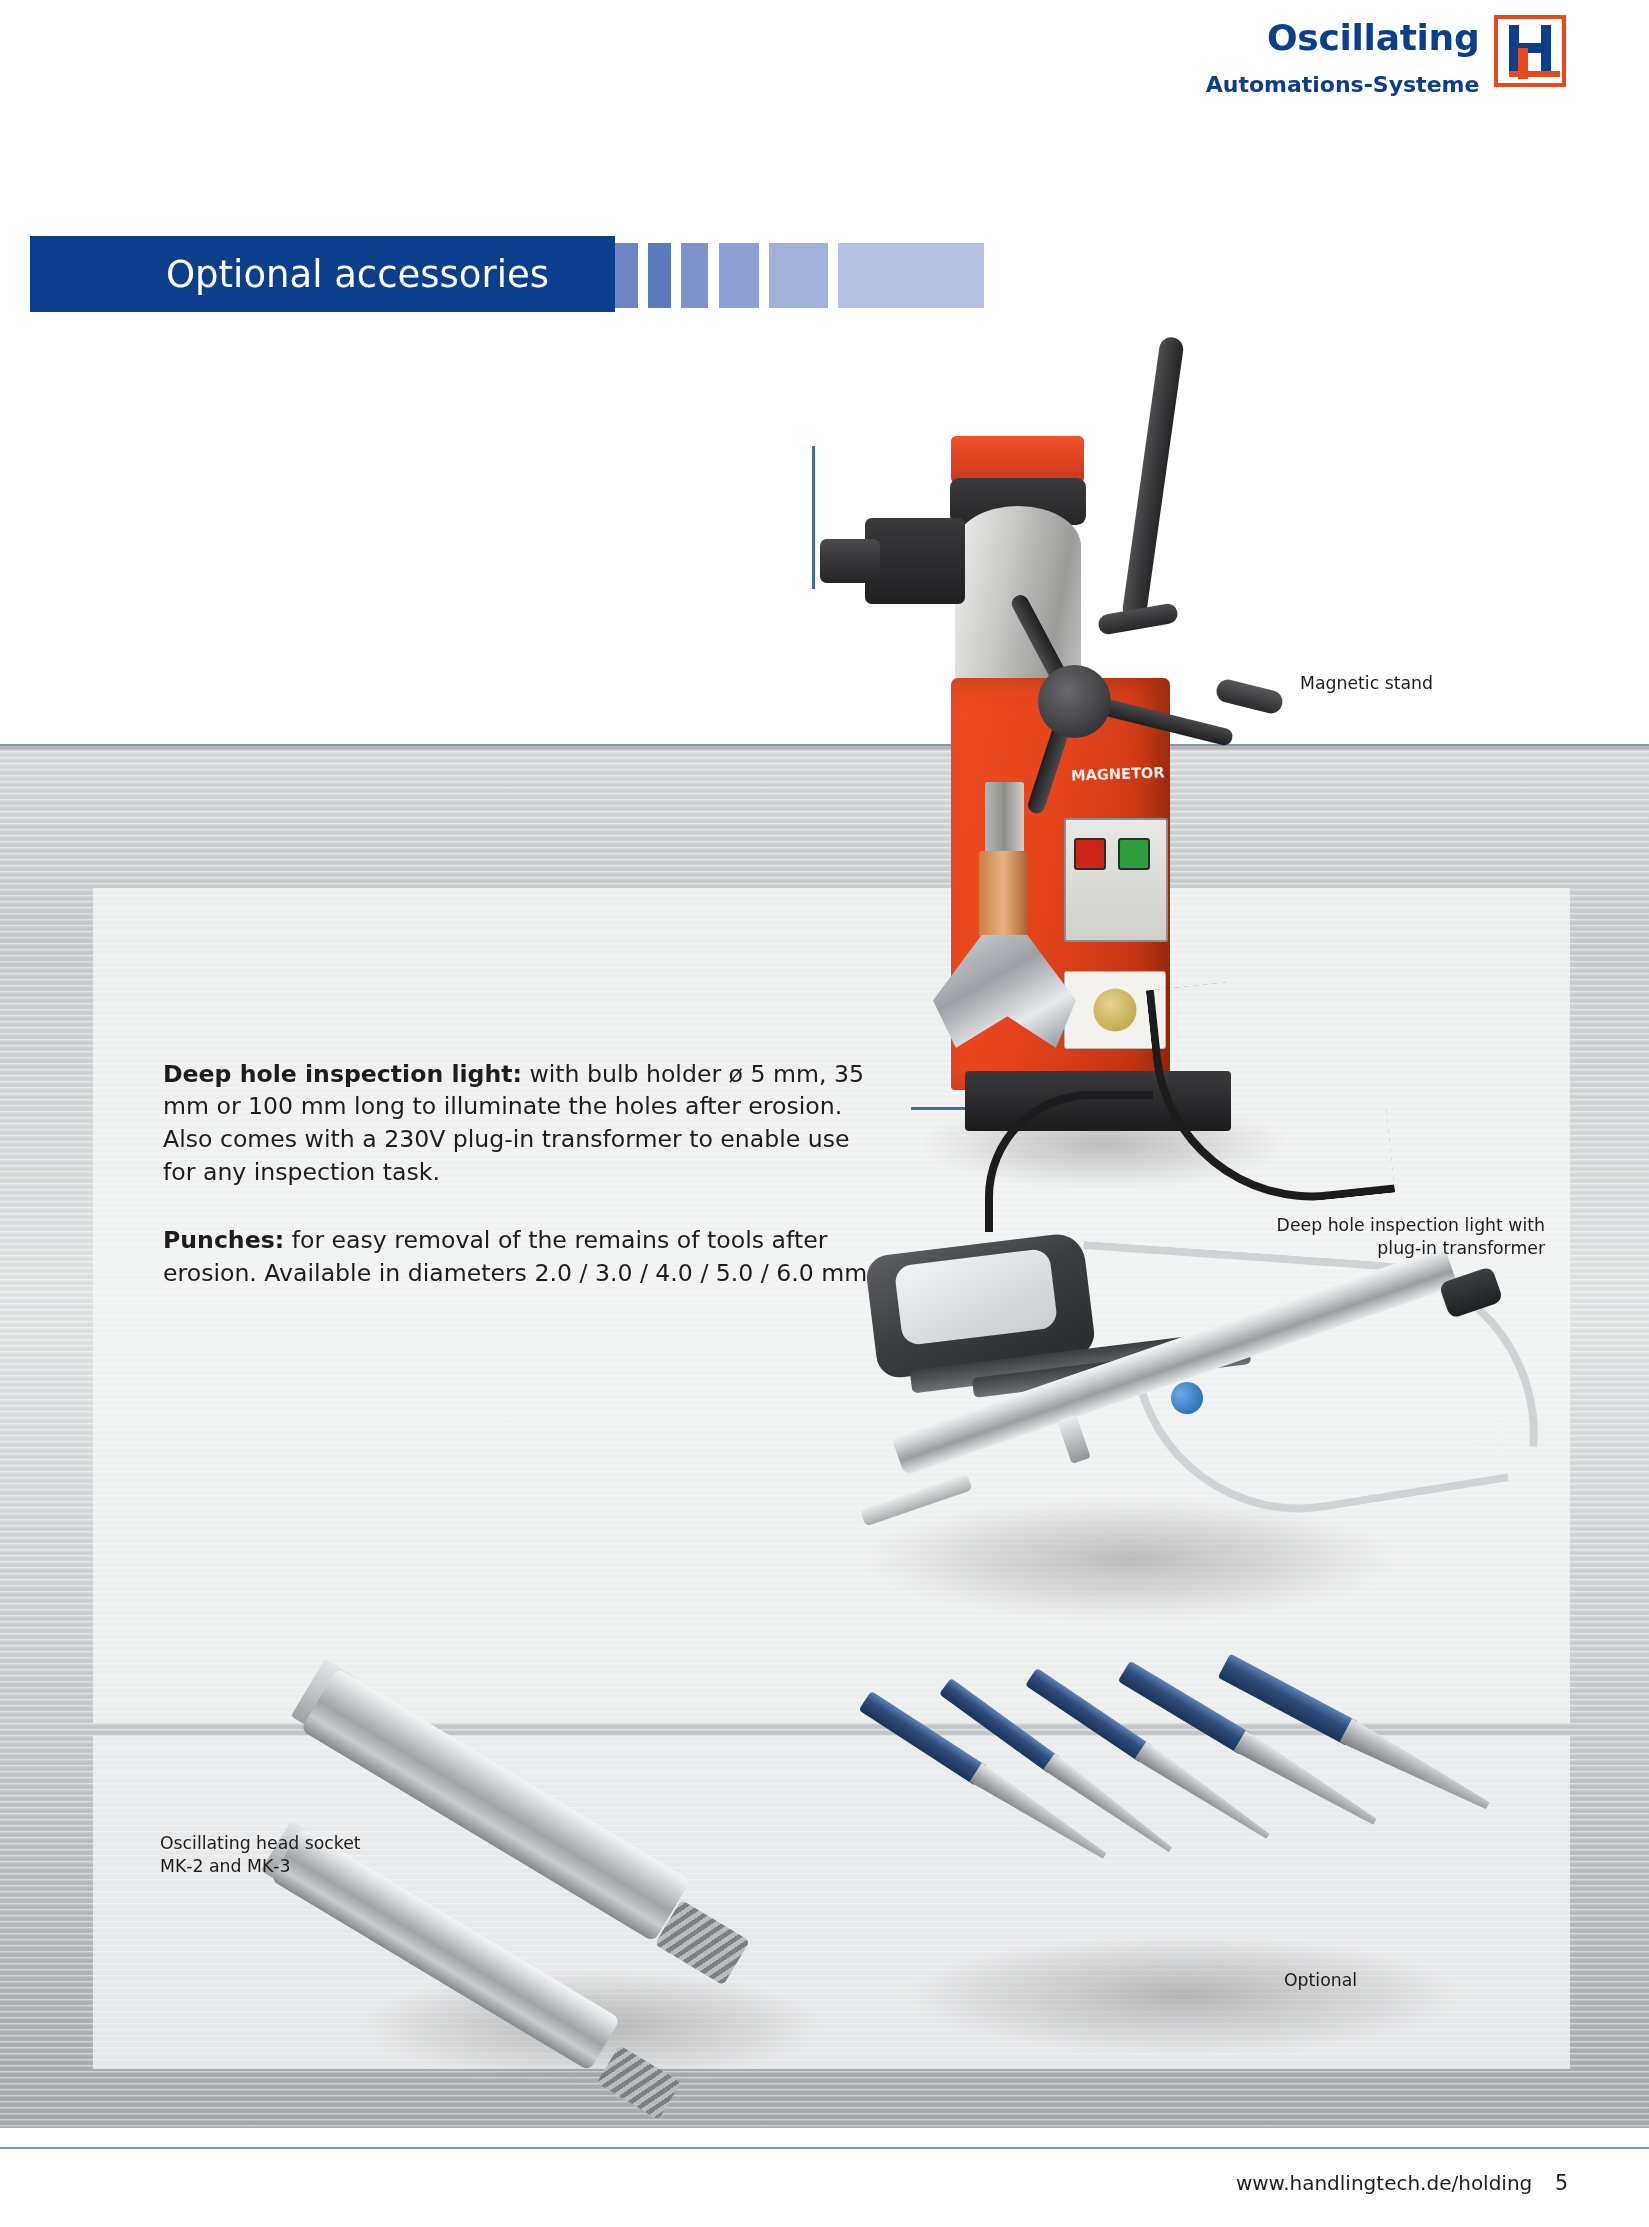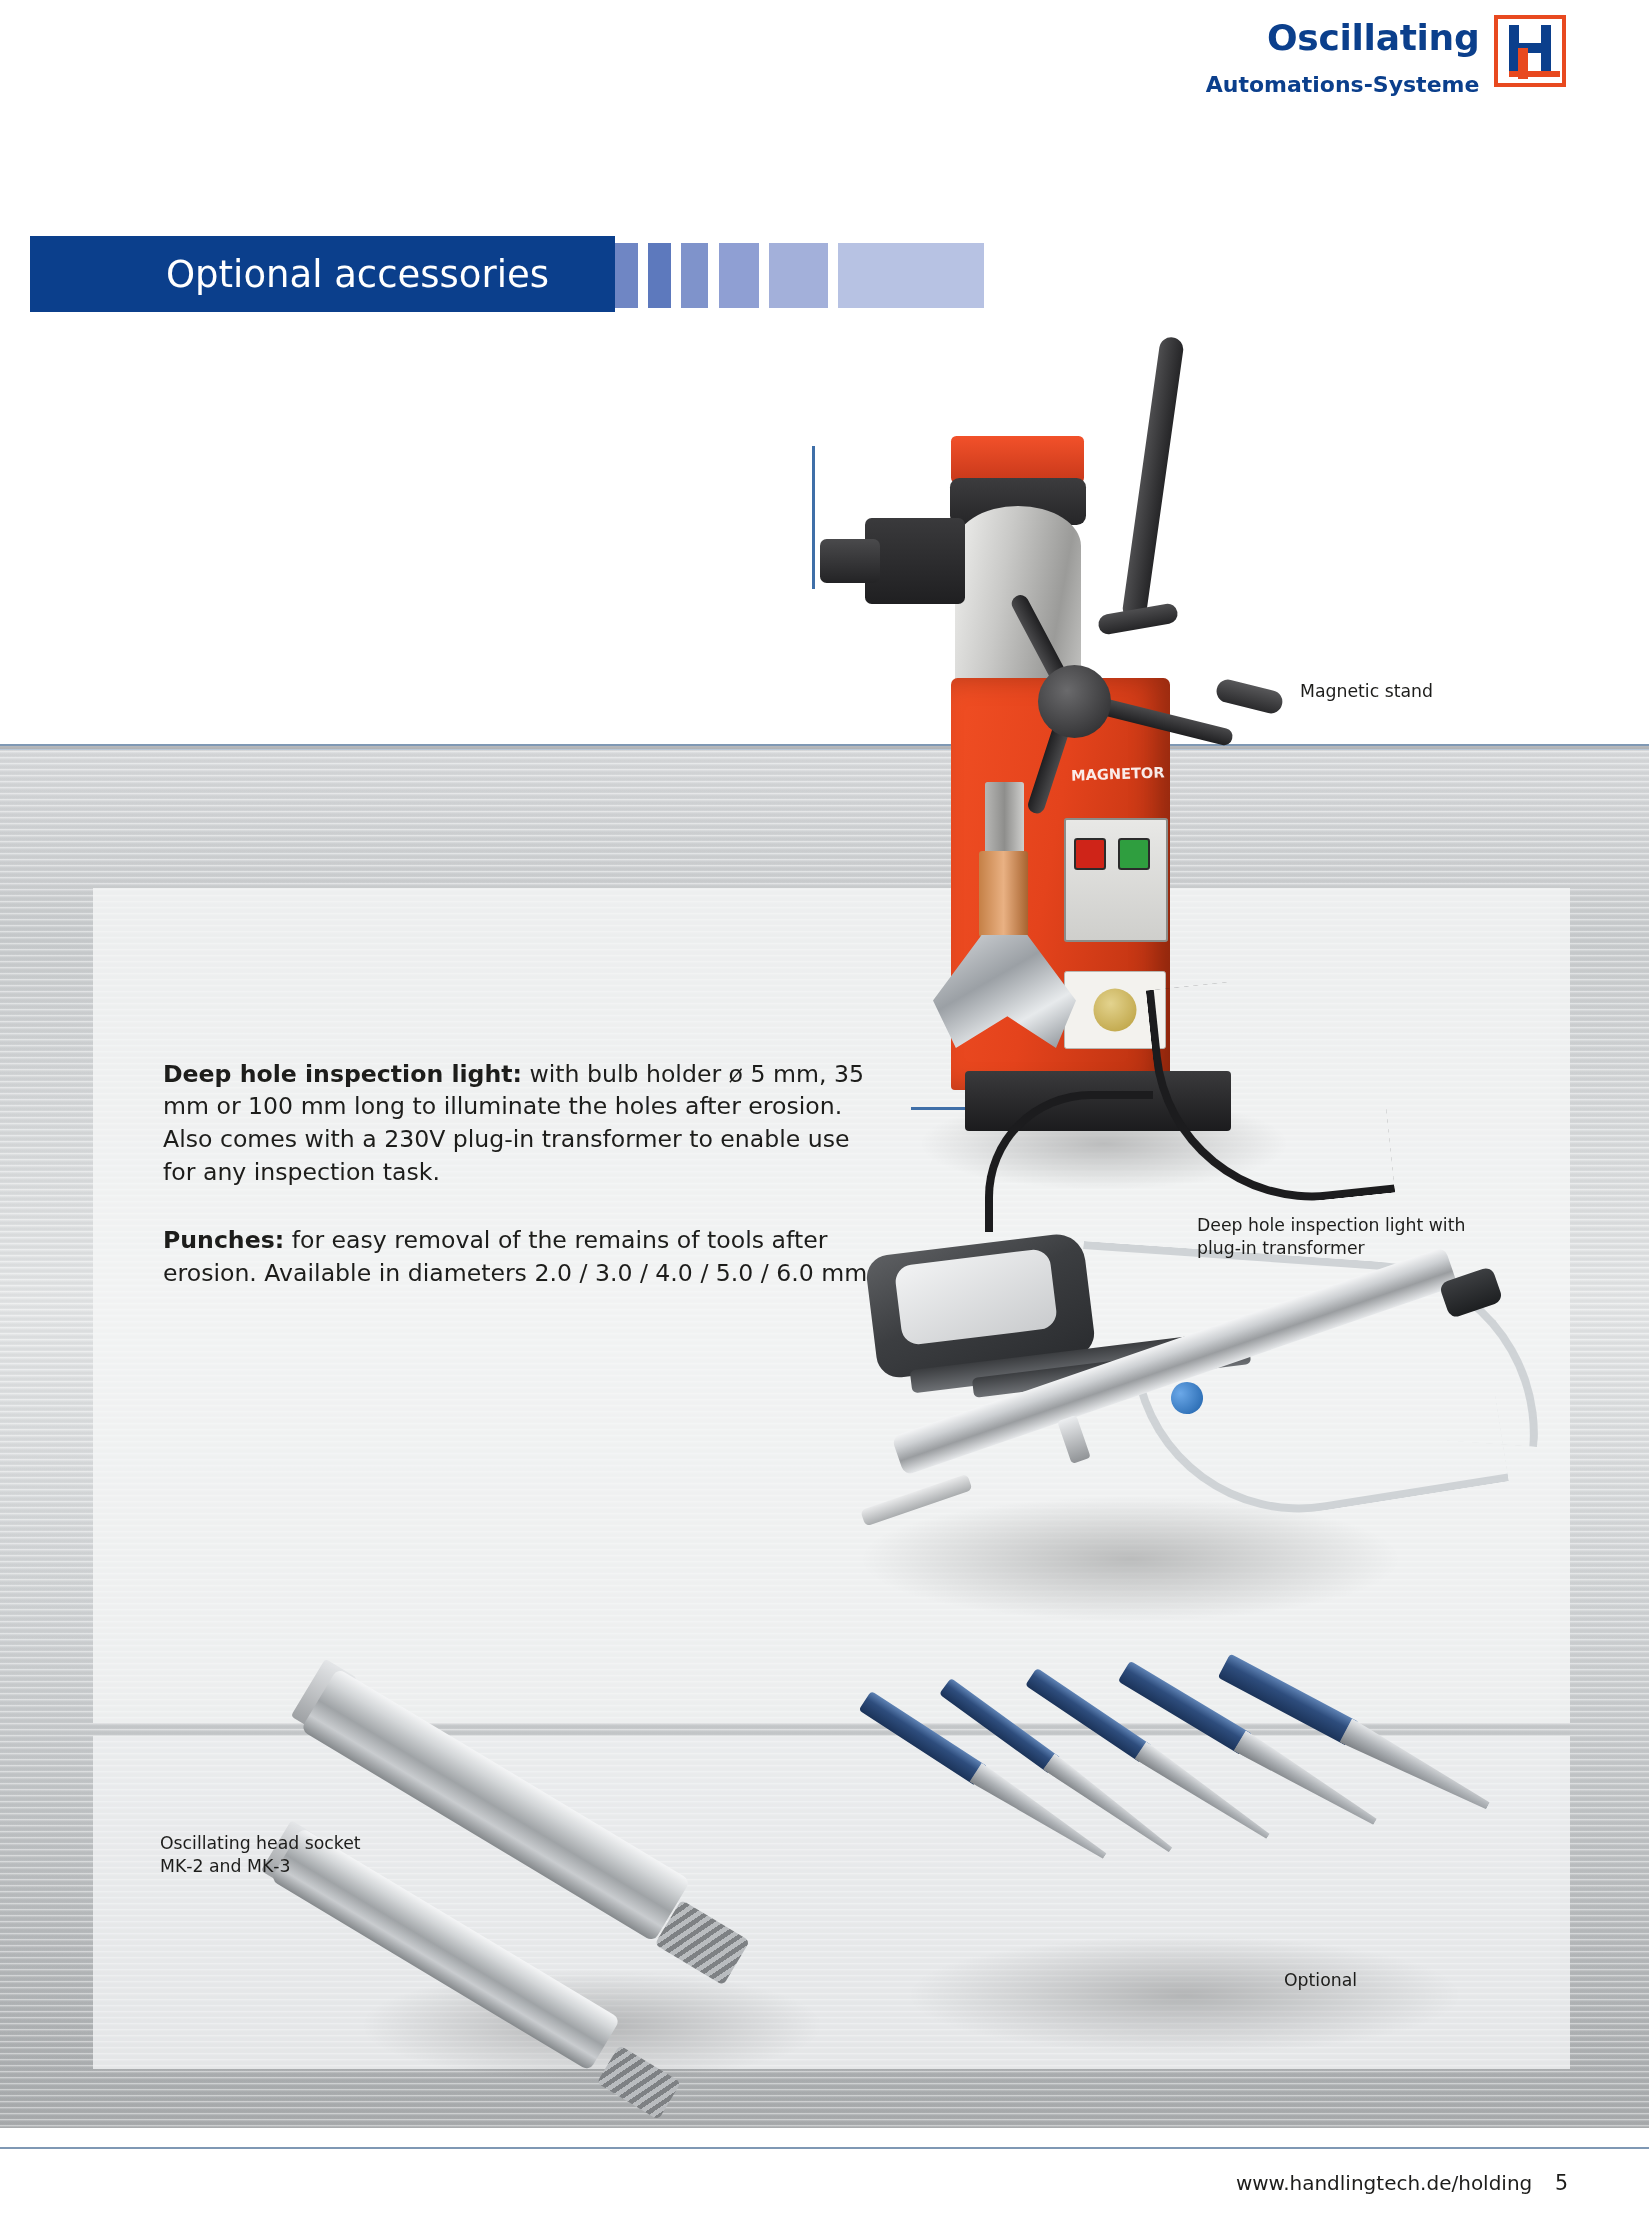--- a/index.html
+++ b/index.html
@@ -184,22 +184,22 @@
   .para b { font-weight: bold; }
 
   
   .caption {
     position: absolute;
     font-family: "DejaVu Sans", sans-serif;
     font-size: 17.3px;
     color: #1d1d1b;
     line-height: 1.32;
   }
-  #cap-magnetic { left: 1300px; top: 672px; margin-top: 8px; }
-  #cap-light { left: 1197px; top: 1214px; width: 313px; }
+  #cap-magnetic { left: 1300px; top: 672px; }
+  #cap-light { left: 1232px; top: 1214px; width: 313px; text-align: right; }
   #cap-socket { left: 160px; top: 1832px; width: 239px; }
   #cap-punches { left: 1284px; top: 1969px; }
 
   
   .footer-rule {
     position: absolute;
     left: 0; bottom: 78px;
     width: 1649px; height: 2px;
     background: #7f98b4;
   }

